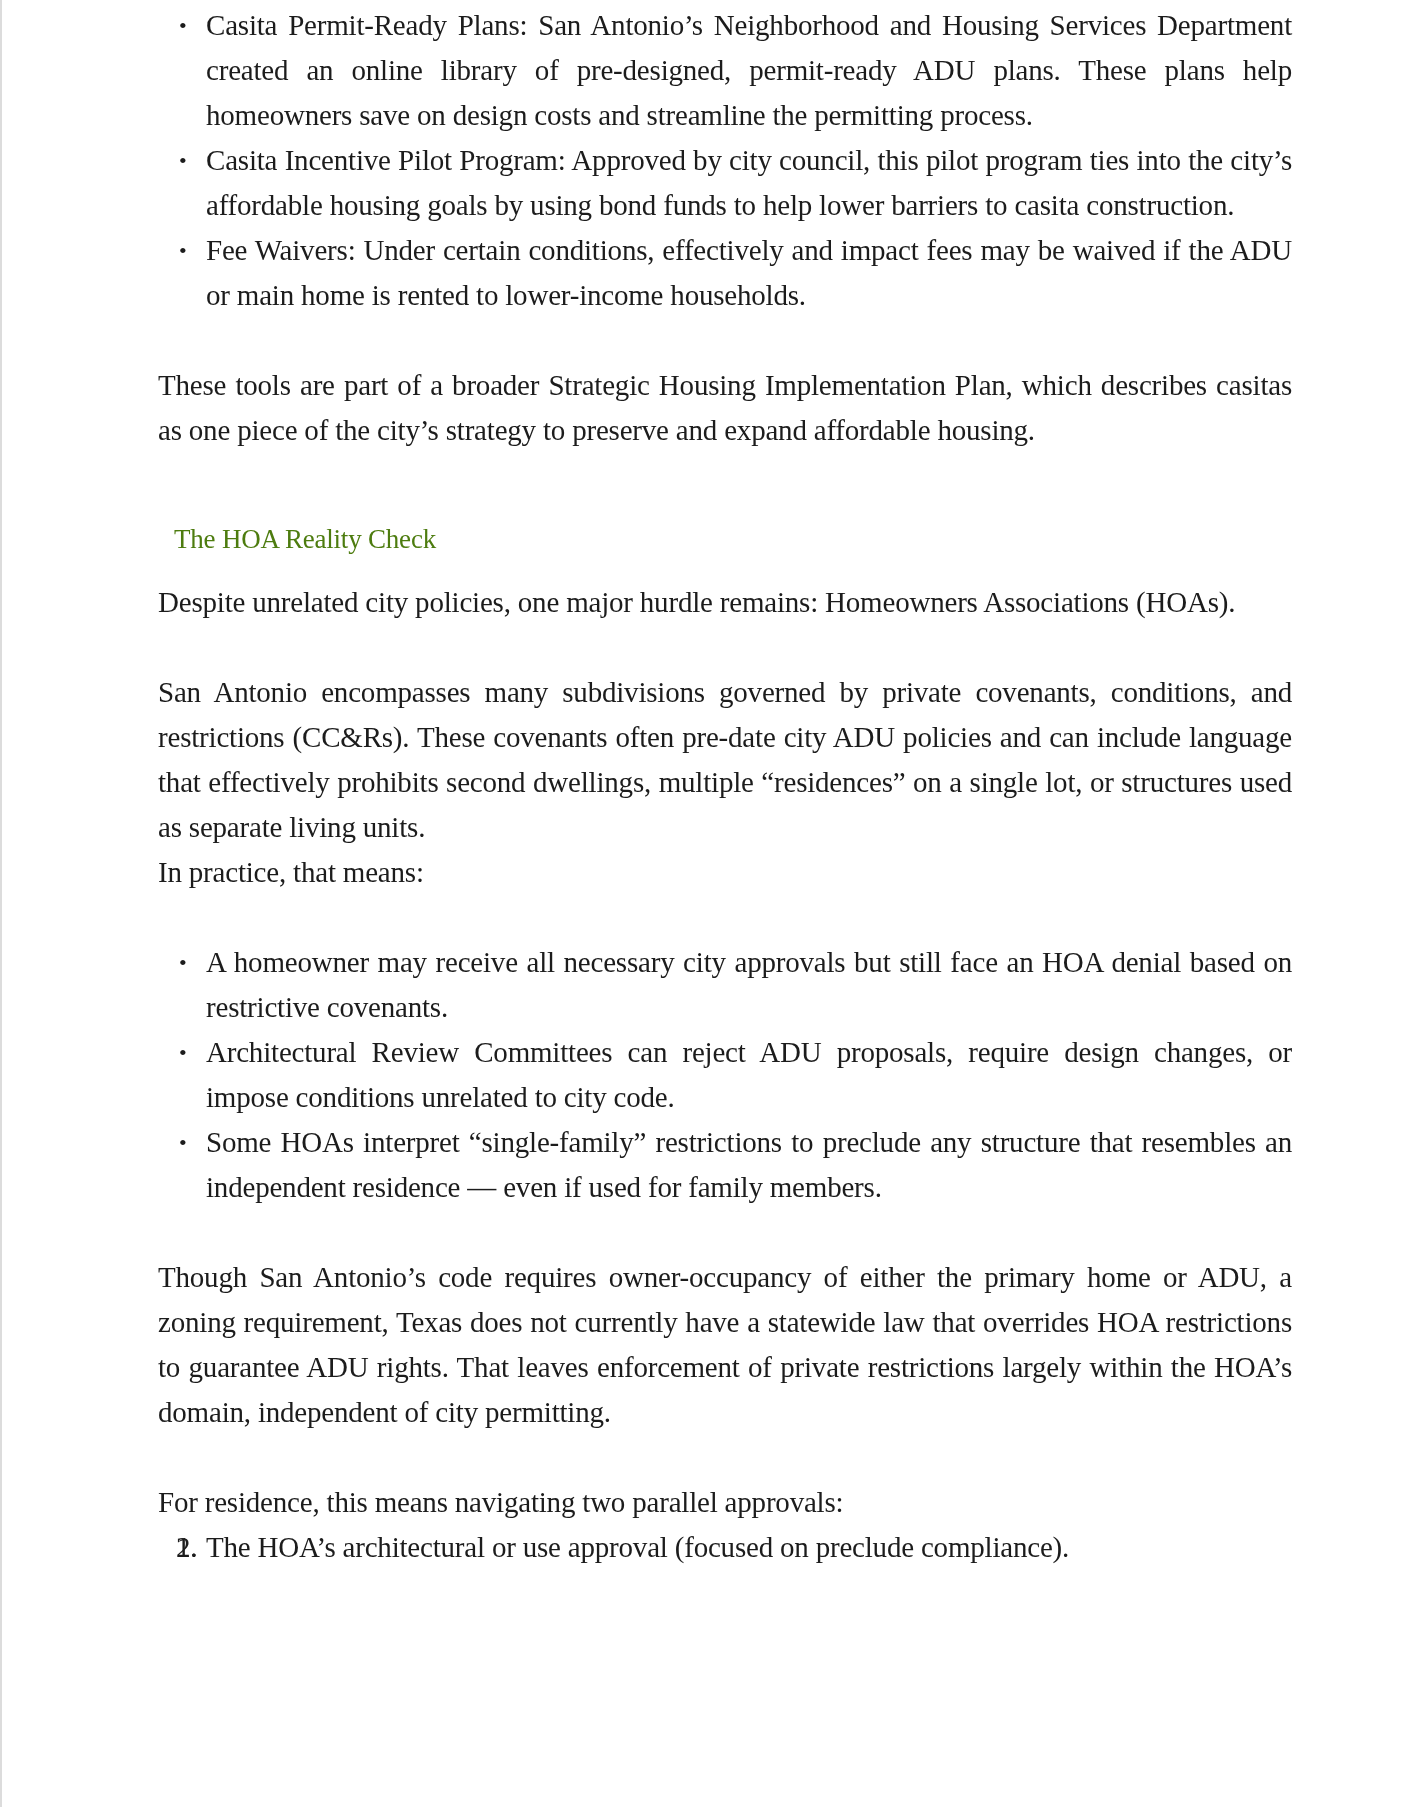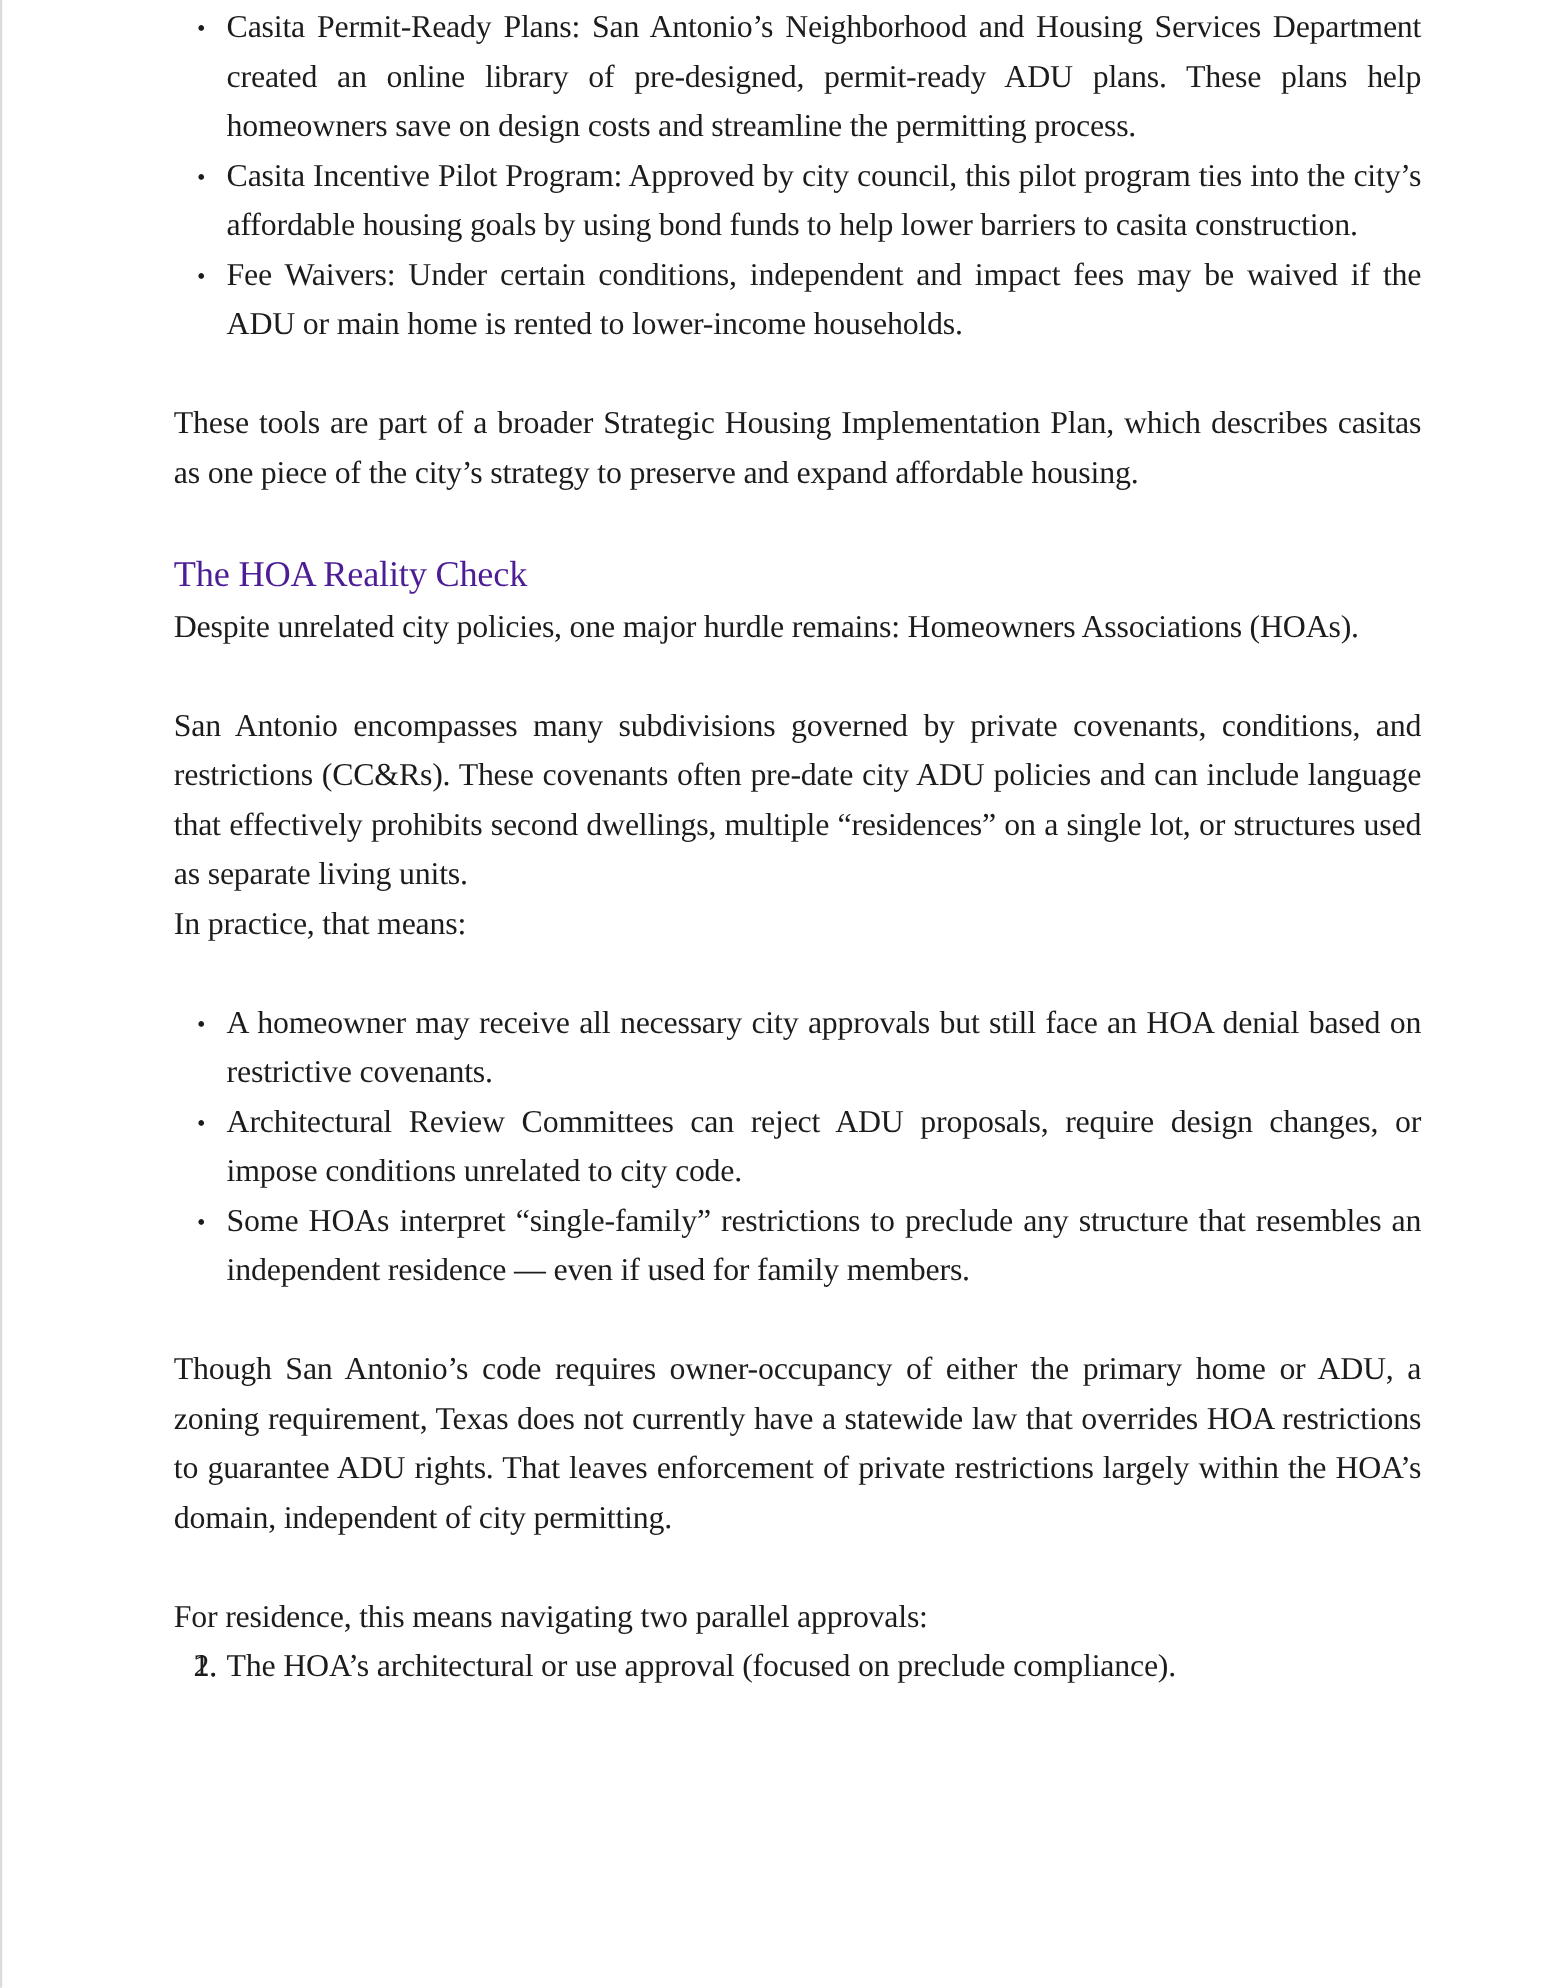--- a/index.html
+++ b/index.html
@@ -41,23 +41,23 @@
       left: -27px;
       top: 0;
       font-size: 22px;
     }
     .para {
       margin: 0;
       text-align: justify;
     }
     .gap { height: 45px; }
     .heading {
-      margin: 0;
-      color: #4c1d95;
-      font-size: 33px;
+      margin: 16px;
+      color: #4d7c0f;
+      font-size: 27px;
       line-height: 50px;
       font-weight: normal;
     }
     .numbered {
       list-style: none;
       margin: 0;
       padding: 0 0 0 48px;
     }
     .numbered li {
       position: relative;
@@ -79,21 +79,21 @@
     <li>
       <span class="bullet">•</span>
       <span>Casita Permit-Ready Plans: San Antonio’s Neighborhood and Housing Services Department created an online library of pre-designed, permit-ready ADU plans. These plans help homeowners save on design costs and streamline the permitting process.</span>
     </li>
     <li>
       <span class="bullet">•</span>
       <span>Casita Incentive Pilot Program: Approved by city council, this pilot program ties into the city’s affordable housing goals by using bond funds to help lower barriers to casita construction.</span>
     </li>
     <li>
       <span class="bullet">•</span>
-      <span>Fee Waivers: Under certain conditions, independent and impact fees may be waived if the ADU or main home is rented to lower-income households.</span>
+      <span>Fee Waivers: Under certain conditions, effectively and impact fees may be waived if the ADU or main home is rented to lower-income households.</span>
     </li>
   </ul>
 
   <div class="gap"></div>
 
   <p class="para">These tools are part of a broader Strategic Housing Implementation Plan, which describes casitas as one piece of the city’s strategy to preserve and expand affordable housing.</p>
 
   <div class="gap"></div>
 
   <h2 class="heading">The HOA Reality Check</h2>

